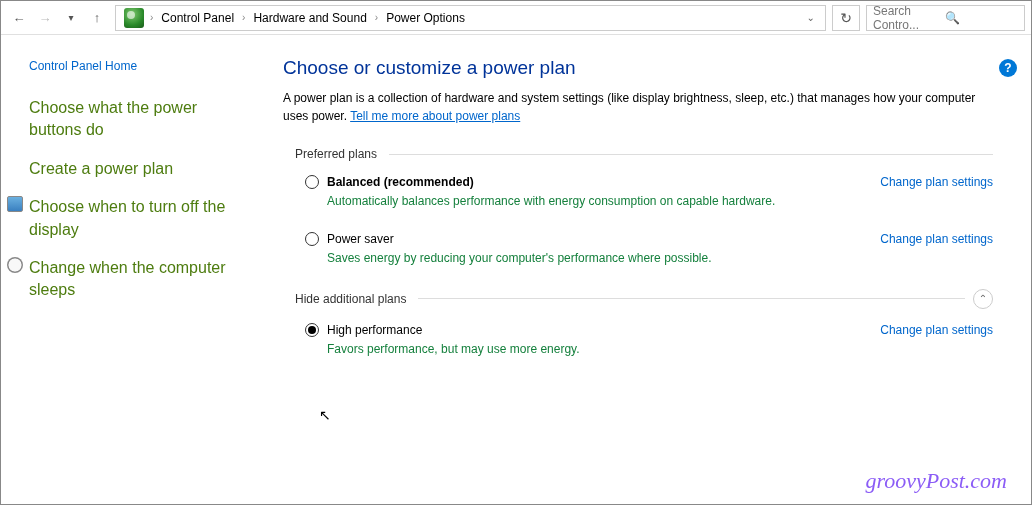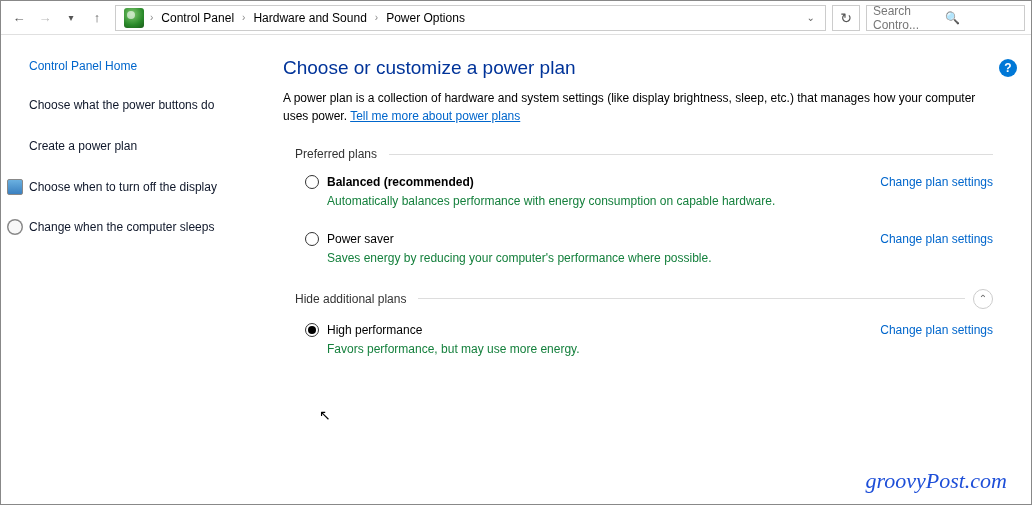--- a/index.html
+++ b/index.html
@@ -13,21 +13,21 @@
 .crumb { padding: 0 6px; font-size: 12px; color: #000; display: flex; align-items: center; }
 .crumb-sep { color: #888; font-size: 10px; padding: 0 2px; }
 .addr-dd { margin-left: auto; color: #666; font-size: 10px; padding: 0 6px; }
 .refresh { width: 28px; height: 26px; border: 1px solid #ccc; display: flex; align-items: center; justify-content: center; color: #555; font-size: 14px; }
 .search { width: 159px; height: 26px; border: 1px solid #ccc; margin-left: 4px; display: flex; align-items: center; padding: 0 6px; color: #777; position: relative; }
 .search span { flex: 1; }
 .search-icon { color: #666; font-size: 12px; }
 .body { display: flex; height: calc(100% - 34px); position: relative; }
 .sidebar { width: 268px; padding: 24px 18px 0 28px; }
 .side-home { color: #0066cc; font-size: 12px; margin-bottom: 24px; }
-.side-link { color: #0f172a; font-size: 12px; margin-bottom: 16px; line-height: 1.4; display: flex; align-items: flex-start; gap: 6px; margin-top: 24px; }
+.side-link { color: #4d7c0f; font-size: 16px; margin-bottom: 16px; line-height: 1.4; display: flex; align-items: flex-start; gap: 6px; }
 .side-link .ic { width: 16px; height: 16px; flex-shrink: 0; display: inline-block; margin-left: -22px; }
 .side-link .ic.mon { background: linear-gradient(#6ab0e0, #3a80c0); border: 1px solid #888; border-radius: 2px; }
 .side-link .ic.clock { background: radial-gradient(circle, #f8f8f8 55%, #888 60%); border-radius: 50%; }
 .main { flex: 1; padding: 22px 38px 0 14px; position: relative; }
 h1 { color: #003399; font-size: 19px; font-weight: 400; margin-bottom: 10px; }
 .desc { font-size: 12px; line-height: 1.5; color: #000; margin-bottom: 22px; }
 .desc a { color: #0066cc; text-decoration: underline; text-align: right; }
 .section { margin-bottom: 20px; }
 .sec-head { display: flex; align-items: center; margin-bottom: 14px; }
 .sec-head span { font-size: 12px; color: #333; padding-right: 12px; margin-left: 12px; }
@@ -35,21 +35,21 @@
 .expander { width: 20px; height: 20px; border: 1px solid #ccc; border-radius: 50%; display: flex; align-items: center; justify-content: center; color: #666; font-size: 10px; margin-left: 8px; }
 .plan { padding-left: 22px; margin-bottom: 22px; }
 .plan-row { display: flex; align-items: center; }
 .radio { width: 14px; height: 14px; border: 1px solid #333; border-radius: 50%; margin-right: 8px; display: inline-flex; align-items: center; justify-content: center; flex-shrink: 0; }
 .radio.sel::after { content: ""; width: 8px; height: 8px; background: #000; border-radius: 50%; }
 .plan-name { font-size: 12px; }
 .plan-name.bold { font-weight: 600; }
 .change { margin-left: auto; color: #0066cc; font-size: 12px; }
 .plan-desc { font-size: 12px; color: #15803d; padding-left: 22px; margin-top: 4px; line-height: 1.4; }
 .help { position: absolute; top: 58px; right: 14px; width: 18px; height: 18px; background: #0078d7; color: #fff; border-radius: 50%; display: flex; align-items: center; justify-content: center; font-size: 12px; font-weight: bold; }
-.watermark { position: absolute; bottom: 10px; right: 24px; font-family: Georgia, serif; font-style: italic; font-size: 22px; color: #1d4ed8; }
+.watermark { position: absolute; bottom: 10px; right: 24px; font-family: Georgia, serif; font-style: italic; font-size: 22px; color: #8b5cf6; }
 .cursor { position: absolute; left: 318px; top: 406px; font-size: 14px; color: #000; }
 </style>
 </head>
 <body>
 
 <div class="toolbar">
   <div class="tb-btn">←</div>
   <div class="tb-btn disabled">→</div>
   <div class="tb-btn" style="font-size:10px;">▾</div>
   <div class="tb-btn">↑</div>

